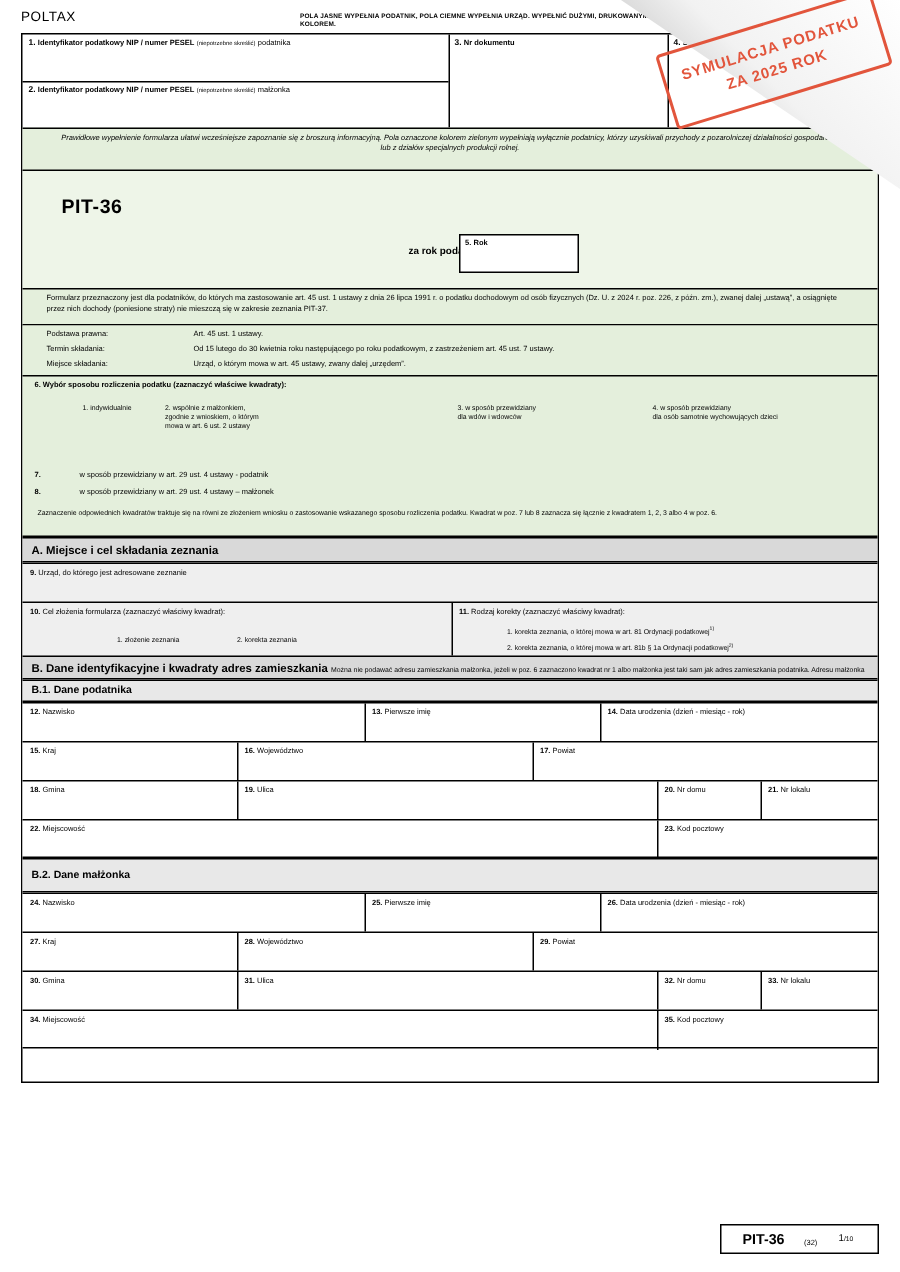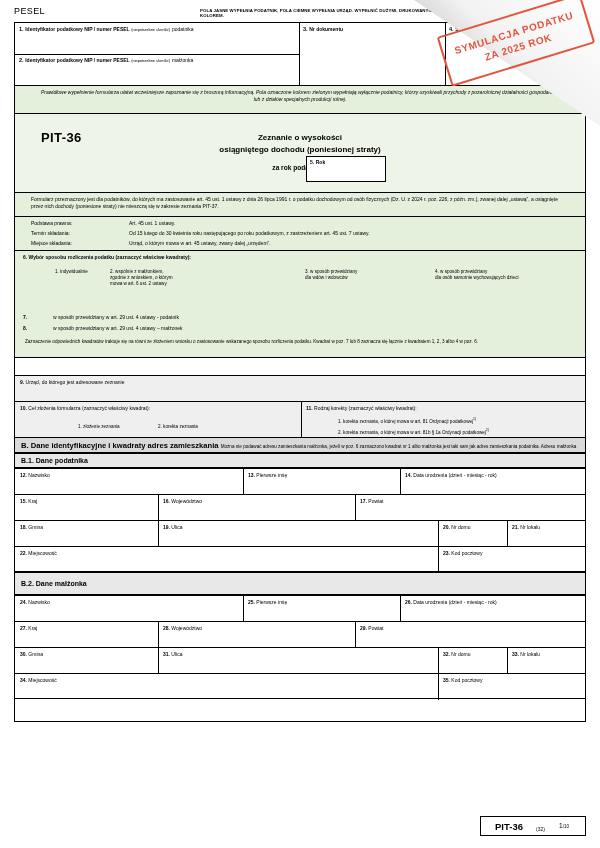--- a/index.html
+++ b/index.html
@@ -124,21 +124,21 @@
     padding-top:9px; line-height:1.5;
     background:transparent;
   }
   .stamp div { white-space:nowrap; }
 </style>
 </head>
 <body>
 
 <div class="page">
 
-  <div class="poltax">PESEL</div>
+  <div class="poltax">POLTAX</div>
   <div class="top-note">POLA JASNE WYPEŁNIA PODATNIK, POLA CIEMNE WYPEŁNIA URZĄD. WYPEŁNIĆ DUŻYMI, DRUKOWANYMI LITERAMI, CZARNYM LUB NIEBIESKIM KOLOREM.</div>
 
   <div class="frame">
 
     <div class="r1">
       <div class="vline" style="left:284px; top:0; height:62px;"></div>
       <div class="vline" style="left:430px; top:0; height:62px;"></div>
       <div class="hline" style="left:0; top:31px; width:284px;"></div>
 
       <div class="box" style="left:0; top:0; width:284px; height:31px;">
@@ -163,24 +163,20 @@
       <div class="box" style="left:430px; top:0; width:142px; height:62px;">
         <span class="fieldnum">4.</span>
         <span class="lbl" style="font-weight:bold;">Status</span>
       </div>
     </div>
 
     <div class="greenband">Prawidłowe wypełnienie formularza ułatwi wcześniejsze zapoznanie się z broszurą informacyjną. Pola oznaczone kolorem zielonym wypełniają wyłącznie podatnicy, którzy uzyskiwali przychody z pozarolniczej działalności gospodarczej lub z działów specjalnych produkcji rolnej.</div>
 
     <div class="titlearea">
       <div class="pit36">PIT-36</div>
-      <div class="maintitle">
-        <div>Zeznanie o wysokości</div>
-        <div>osiągniętego dochodu (poniesionej straty)</div>
-      </div>
       <div class="zarok">za rok podatkowy</div>
       <div class="yearbox">
         <span class="fieldnum" style="font-size:5px;">5.</span>
         <span class="lbl" style="font-weight:bold;">Rok</span>
         <div style="height:12px;"></div>
       </div>
     </div>
 
     <div class="formnote">Formularz przeznaczony jest dla podatników, do których ma zastosowanie art. 45 ust. 1 ustawy z dnia 26 lipca 1991 r. o podatku dochodowym od osób fizycznych (Dz. U. z 2024 r. poz. 226, z późn. zm.), zwanej dalej „ustawą”, a osiągnięte przez nich dochody (poniesione straty) nie mieszczą się w zakresie zeznania PIT-37.</div>
 
@@ -213,20 +209,21 @@
 
     <div class="sec7">
       <div class="line" style="left:8px; top:2px; font-weight:bold;">7.</div>
       <div class="line" style="left:38px; top:2px;">w sposób przewidziany w art. 29 ust. 4 ustawy - podatnik</div>
       <div class="line" style="left:8px; top:13px; font-weight:bold;">8.</div>
       <div class="line" style="left:38px; top:13px;">w sposób przewidziany w art. 29 ust. 4 ustawy – małżonek</div>
     </div>
 
     <div class="sec8note">Zaznaczenie odpowiednich kwadratów traktuje się na równi ze złożeniem wniosku o zastosowanie wskazanego sposobu rozliczenia podatku. Kwadrat w poz. 7 lub 8 zaznacza się łącznie z kwadratem 1, 2, 3 albo 4 w poz. 6.</div>
 
+    <div class="sechdr" style="top:335px; height:17px;">A. Miejsce i cel składania zeznania</div>
 
     <div class="grayrow bordrow" style="top:352px; height:26px; background:#efefef;">
       <div class="fld" style="left:2px; top:1px;">
         <span class="fieldnum">9.</span>
         <span>Urząd, do którego jest adresowane zeznanie</span>
       </div>
     </div>
 
     <div class="grayrow bordrow" style="top:378px; height:36px; background:#efefef;">
       <div class="vline" style="left:286px; top:0; height:36px;"></div>

